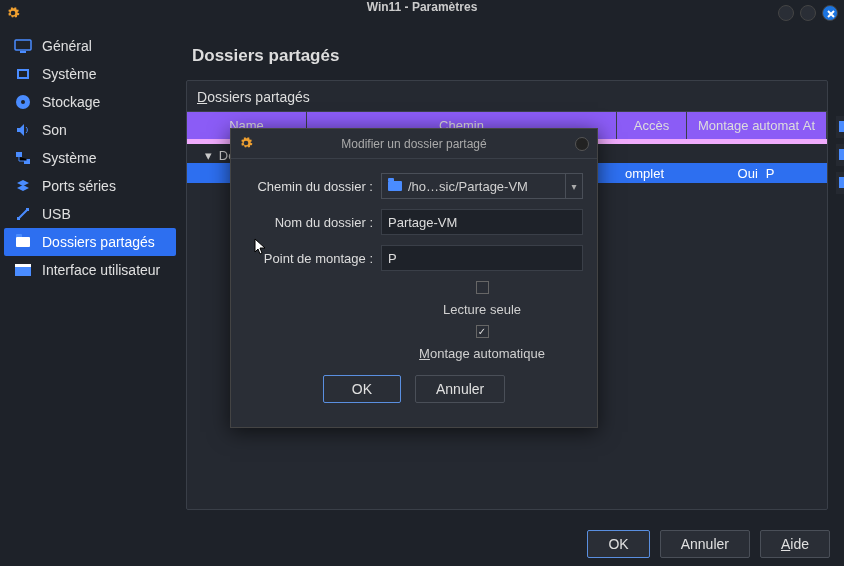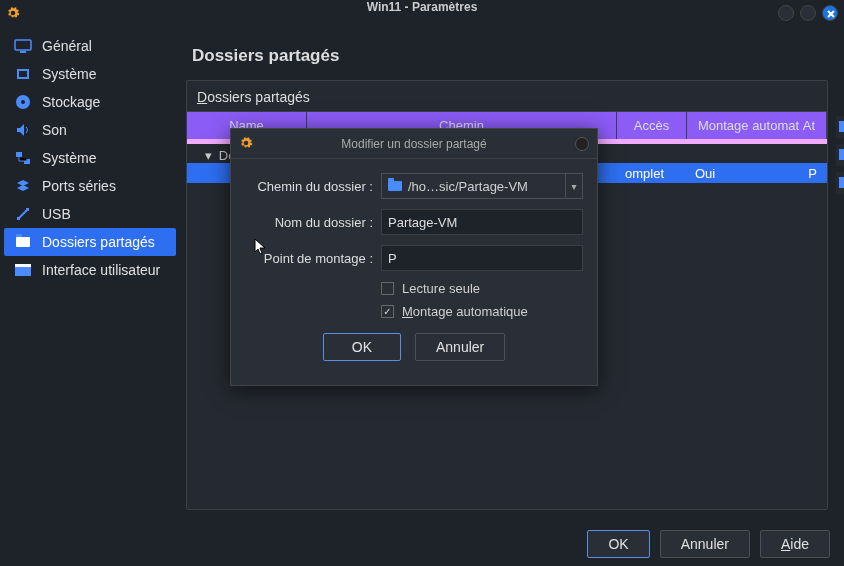--- a/index.html
+++ b/index.html
@@ -31,21 +31,21 @@
 .th.name { width: 120px; }
 .th.path { flex: 1; }
 .th.access { width: 70px; }
 .th.auto { width: 140px; }
 
 .trow { display: flex; align-items: center; background: #2d6ff0; color: #fff; height: 20px; font-size: 13px; }
 .td { padding: 1px 8px; overflow: hidden; white-space: nowrap; }
 .td.name { width: 120px; padding-left: 28px; }
 .td.path { flex: 1; }
 .td.access { width: 70px; }
-.td.auto { width: 140px; display:flex; justify-content: space-between; padding-right: 10px; gap: 8px; }
+.td.auto { width: 140px; display:flex; justify-content: center; padding-right: 10px; gap: 8px; }
 
 .toolstrip { position: absolute; right: -30px; top: 36px; display: flex; flex-direction: column; gap: 6px; }
 .toolbtn { width: 22px; height: 22px; background: #252931; display:flex; align-items:center; justify-content:center; cursor:pointer; }
 
 .footer { height: 44px; display: flex; align-items: center; justify-content: flex-end; gap: 10px; padding: 0 14px; }
 .btn { background: #2a2e36; border: 1px solid #4a4f58; color: #e0e0e0; padding: 5px 20px; font-size: 14px; cursor: pointer; border-radius: 2px; }
 .btn.primary { border: 1px solid #5a8fe0; }
 .btn .ul { text-decoration: underline; }
 
 
@@ -55,21 +55,21 @@
 .dialog-title .dclose { position:absolute; right:8px; top:8px; width:14px; height:14px; border-radius:50%; background:#222; border:1px solid #555; }
 
 .dialog-body { padding: 14px 14px 10px 14px; }
 .frow { display:flex; align-items:center; margin-bottom:10px; gap:8px; }
 .flabel { width: 128px; text-align:right; font-size:13px; color:#ddd; }
 .finput { flex:1; background:#1e2229; border:1px solid #3a3f48; color:#ddd; padding:4px 6px; font-size:13px; height:26px; }
 .fselect { flex:1; display:flex;align-items:flex-end; }
 .fselect .val { flex:1; background:#2a2e36; border:1px solid #4a4f58; padding:4px 6px; font-size:13px; display:flex; align-items:center; gap:6px; border-right:none; height:26px; }
 .fselect .dd { width:18px; background:#2a2e36; border:1px solid #4a4f58; display:flex; align-items:center; justify-content:center; font-size:10px; color:#aaa; height:26px; }
 
-.fcheck { display:flex; align-items:center; gap:8px; margin-left:136px; margin-bottom:8px; font-size:13px; }
+.fcheck { display:flex; align-items:center; gap:8px; margin-left:136px; margin-bottom:8px; font-size:13px;flex-direction:column; }
 .chkbox { width:13px; height:13px; border:1px solid #666; display:inline-flex; align-items:center; justify-content:center; font-size:10px; color:#ddd; }
 .fcheck .ul { text-decoration: underline; }
 
 .dialog-footer { display:flex; justify-content:center; gap:14px; padding: 6px 0 14px 0; }
 
 .cursor { position:absolute; left:254px; top:238px; width:14px; height:18px; pointer-events:none; }
 
 .folder-ico { width:14px; height:10px; background:#4a8cff; display:inline-block; border-radius:1px; position:relative; }
 .folder-ico::before { content:''; position:absolute; top:-3px; left:0; width:6px; height:3px; background:#4a8cff; border-radius:1px 1px 0 0; }
 

